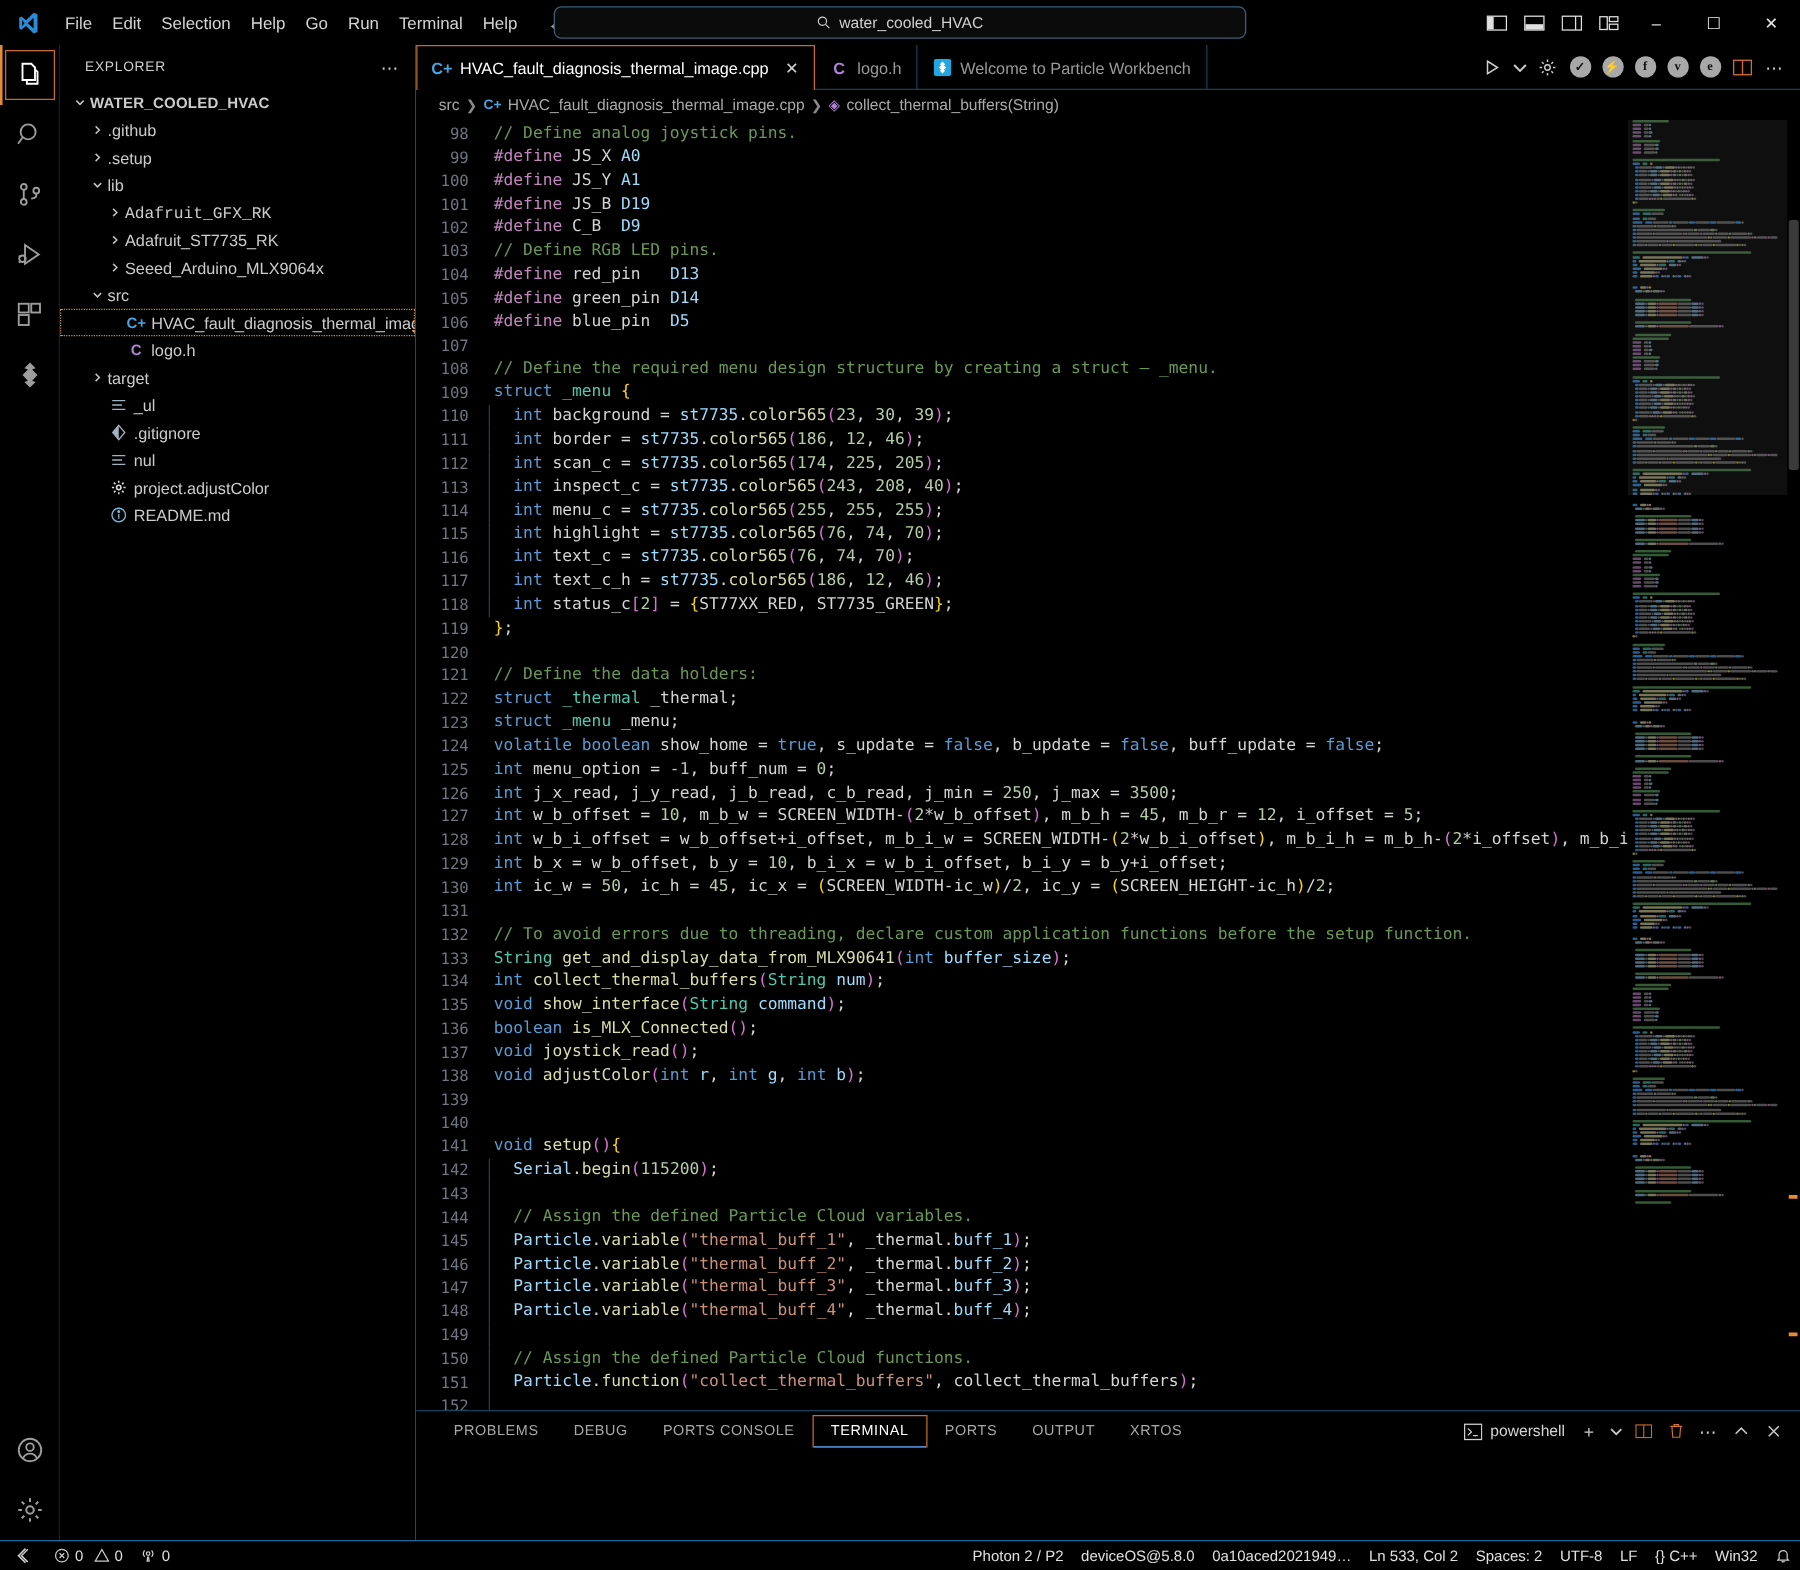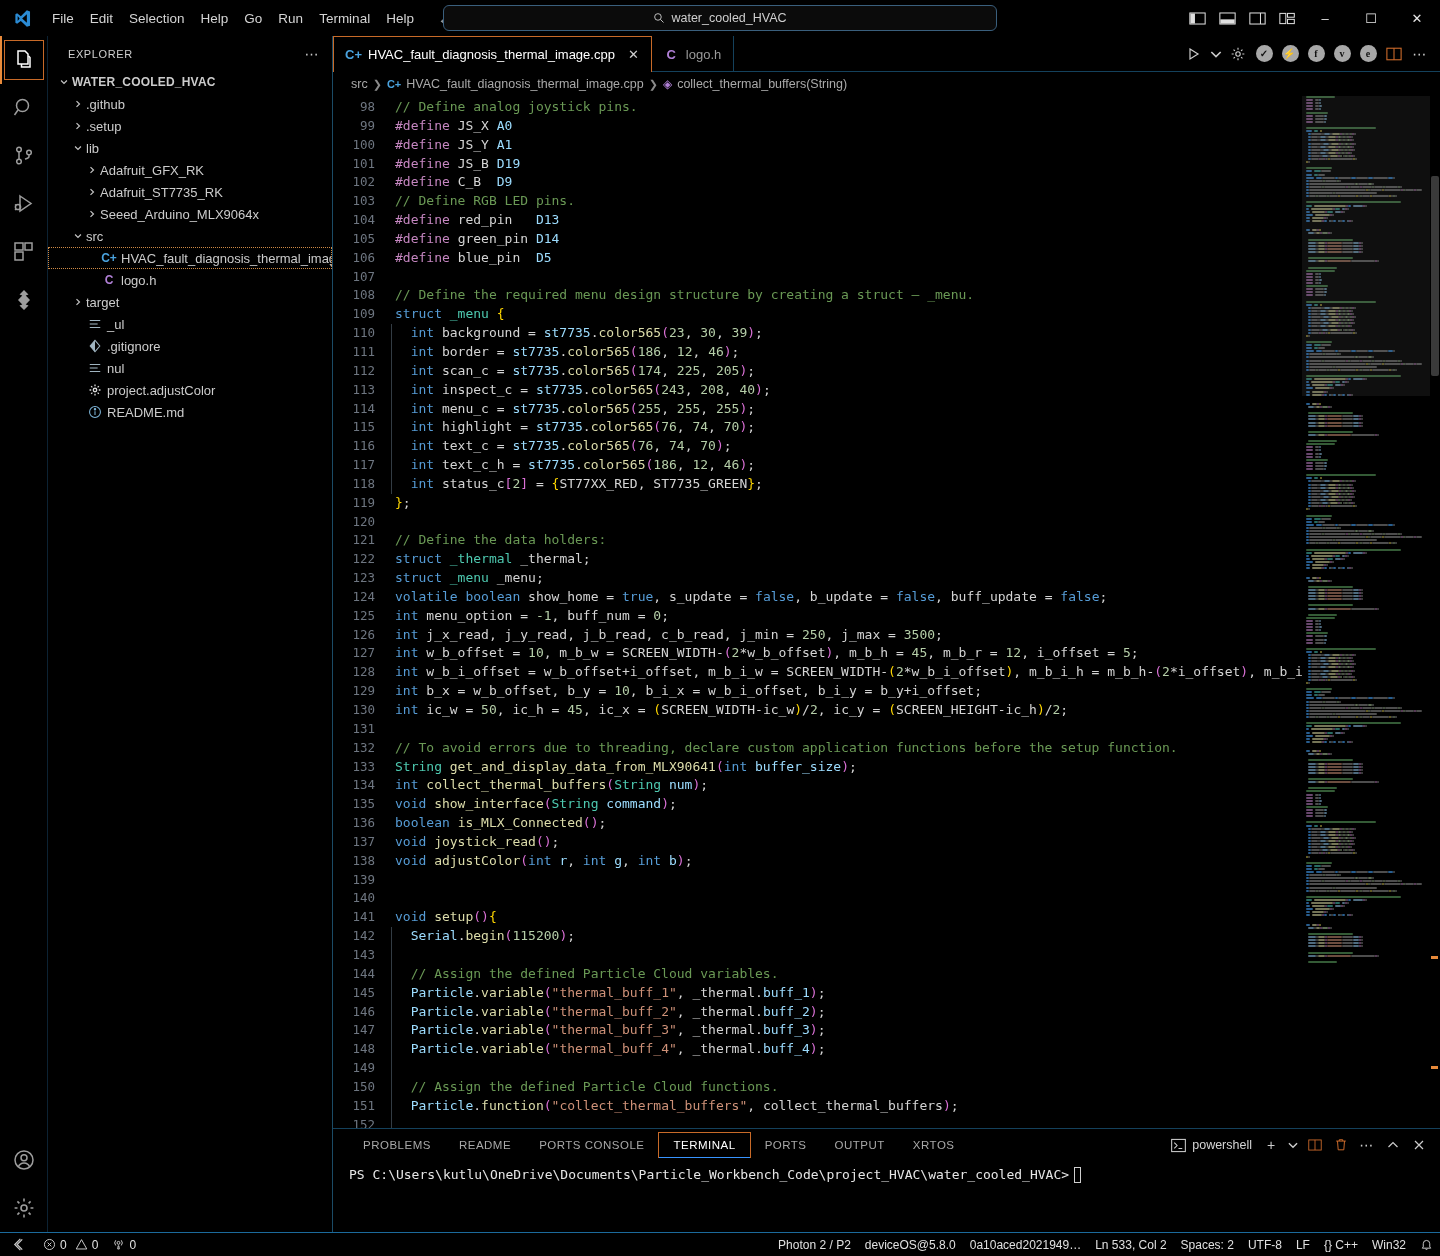--- a/index.html
+++ b/index.html
@@ -340,21 +340,21 @@
               <span>.setup</span>
             </div>
             <div class="row" style="padding-left: 22px;">
               <span class="chev">
                 <svg viewBox="0 0 12 12" fill="none" stroke="#c5c5c5" stroke-width="1.4">
                   <path d="M2.5 4.2L6 7.8l3.5-3.6"></path>
                 </svg>
               </span>
               <span>lib</span>
             </div>
-            <div class="row" style="padding-left: 36px;">
+            <div class="row" style="padding-left: 36px; font-family: Liberation Mono, monospace;">
               <span class="chev">
                 <svg viewBox="0 0 12 12" fill="none" stroke="#c5c5c5" stroke-width="1.4">
                   <path d="M4.2 2.5L7.8 6l-3.6 3.5"></path>
                 </svg>
               </span>
               <span>Adafruit_GFX_RK</span>
             </div>
             <div class="row" style="padding-left: 36px;">
               <span class="chev">
                 <svg viewBox="0 0 12 12" fill="none" stroke="#c5c5c5" stroke-width="1.4">
@@ -467,20 +467,29 @@
                 <span style="color:#4aa3df">C+</span>
               </span>
               <span>HVAC_fault_diagnosis_thermal_image.cpp</span>
               <span class="close-x">✕</span>
             </div>
             <div class="tab">
               <span class="tico">
                 <span style="color:#b180d7">C</span>
               </span>
               <span>logo.h</span>
+            </div>
+            <div class="tab">
+              <span class="tico">
+                <svg viewBox="0 0 16 16" style="width:14px;height:14px">
+                  <rect width="16" height="16" rx="3" fill="#1ea7e0"></rect>
+                  <path d="M8 2.6l2.6 2.6-1.6.6 2.4 2.2-2.4 2.2 1.6.6L8 13.4 5.4 10.8l1.6-.6L4.6 8 7 5.8l-1.6-.6z" fill="#fff"></path>
+                </svg>
+              </span>
+              <span>Welcome to Particle Workbench</span>
             </div>
           </div>
         <div class="tabs-actions">
           <div class="tact">
             <svg viewBox="0 0 16 16" fill="none" stroke="#cccccc" stroke-width="1.2">
                 <path d="M4 3l8 5-8 5z"></path>
               </svg>
           </div>
           <div class="tact" style="width:16px">
             <svg viewBox="0 0 12 12" fill="none" stroke="#cccccc" stroke-width="1.2">
@@ -2205,21 +2214,21 @@
         </div>
         <div class="deco-right">
           <div class="deco-mark" style="top:860px;"></div>
           <div class="deco-mark" style="top:970px;"></div>
         </div>
       </div>
 
       <div class="panel">
         <div class="panel-tabs">
           <div class="ptab">PROBLEMS</div>
-          <div class="ptab">README</div>
+          <div class="ptab">DEBUG</div>
           <div class="ptab">PORTS CONSOLE</div>
           <div class="ptab active">TERMINAL</div>
           <div class="ptab">PORTS</div>
           <div class="ptab">OUTPUT</div>
           <div class="ptab">XRTOS</div>
           <div class="panel-actions">
             <div class="shell-name">
               <span style="display:inline-flex">
                 <svg viewBox="0 0 16 16" style="width:15px;height:15px">
                     <rect x="0.7" y="1.5" width="14.6" height="13" fill="none" stroke="#d0d0d0" stroke-width="1.1"></rect>
@@ -2251,24 +2260,20 @@
               <svg viewBox="0 0 14 14" fill="none" stroke="#cccccc" stroke-width="1.2">
                   <path d="M2.5 9L7 4.5 11.5 9"></path>
                 </svg>
             </div>
             <div class="pa">
               <svg viewBox="0 0 14 14" fill="none" stroke="#cccccc" stroke-width="1.2">
                   <path d="M3 3l8 8M11 3l-8 8"></path>
                 </svg>
             </div>
           </div>
-        </div>
-        <div class="term-body">
-          <span>PS C:\Users\kutlu\OneDrive\Documents\Particle_Workbench_Code\project_HVAC\water_cooled_HVAC&gt;</span>
-          <span class="cursor-box"></span>
         </div>
       </div>
     </div>
   </div>
 
   <div class="statusbar">
     <div class="remote-ico">
       <svg viewBox="0 0 16 16" fill="none" stroke="#cccccc" stroke-width="1.3" style="width:15px;height:15px">
           <path d="M10 2L4 8l6 6"></path>
           <path d="M4 2l6 6-6 6" transform="translate(2,0)" opacity="0"></path>

